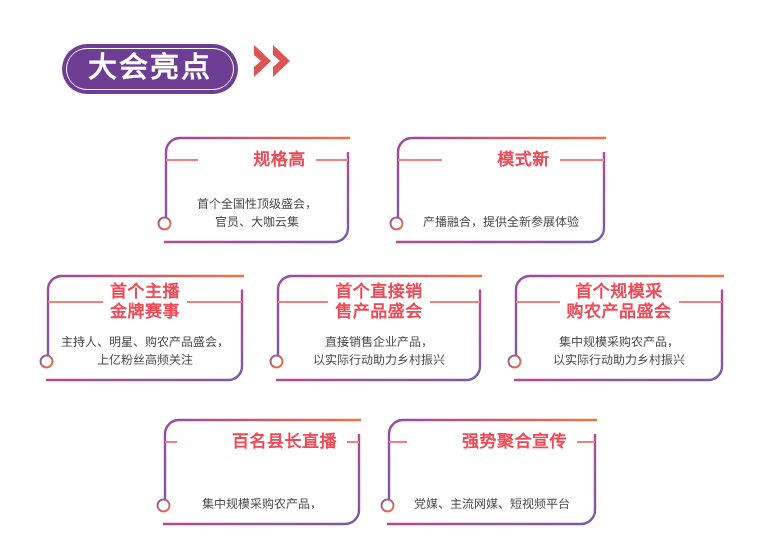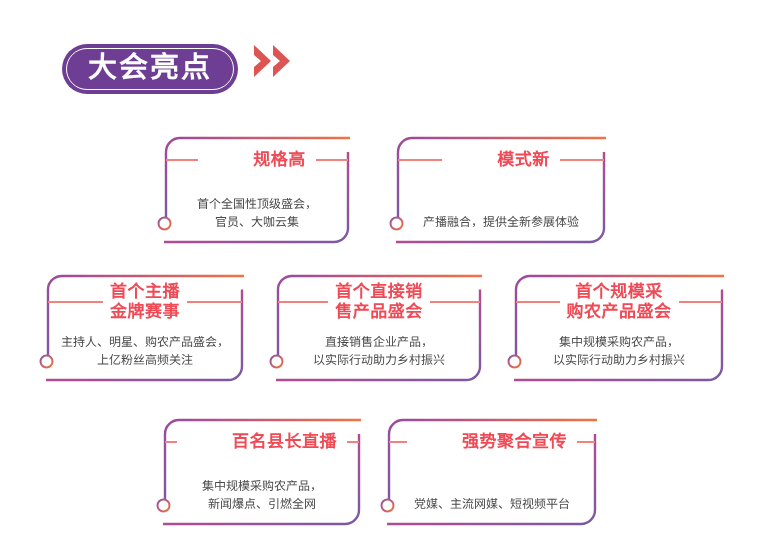--- a/index.html
+++ b/index.html
@@ -330,21 +330,20 @@
         <path d="M0,106 L182,106 A14,14 0 0 0 196,92 L196,16" fill="none" stroke="url(#g1b)" stroke-width="2.4" vector-effect="non-scaling-stroke"></path>
       </svg>
       <div class="card-inner">
         <div class="title-wrap">
           <span class="rule"></span>
           <span class="title single">百名县长直播</span>
           <span class="rule"></span>
         </div>
         <div class="body">
           <span>集中规模采购农产品，</span>
-          <span>新闻爆点、引燃全网</span>
         </div>
       </div>
       <svg class="dot" viewBox="0 0 15 15">
         <circle cx="7.5" cy="7.5" r="6" fill="#ffffff" stroke="url(#d1)" stroke-width="2"></circle>
       </svg>
     </div>
 
     <div class="card wide3">
       <svg class="card-frame" viewBox="0 0 210 108" preserveAspectRatio="none">
         <path d="M2,92 L2,16 A14,14 0 0 1 16,2 L210,2" fill="none" stroke="url(#g1a)" stroke-width="2.4" vector-effect="non-scaling-stroke"></path>

